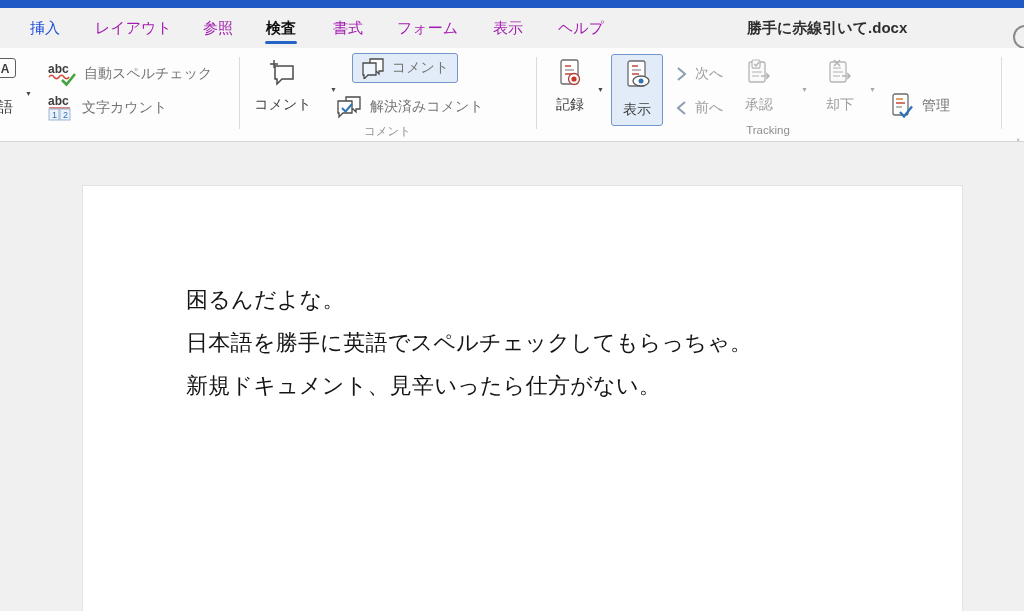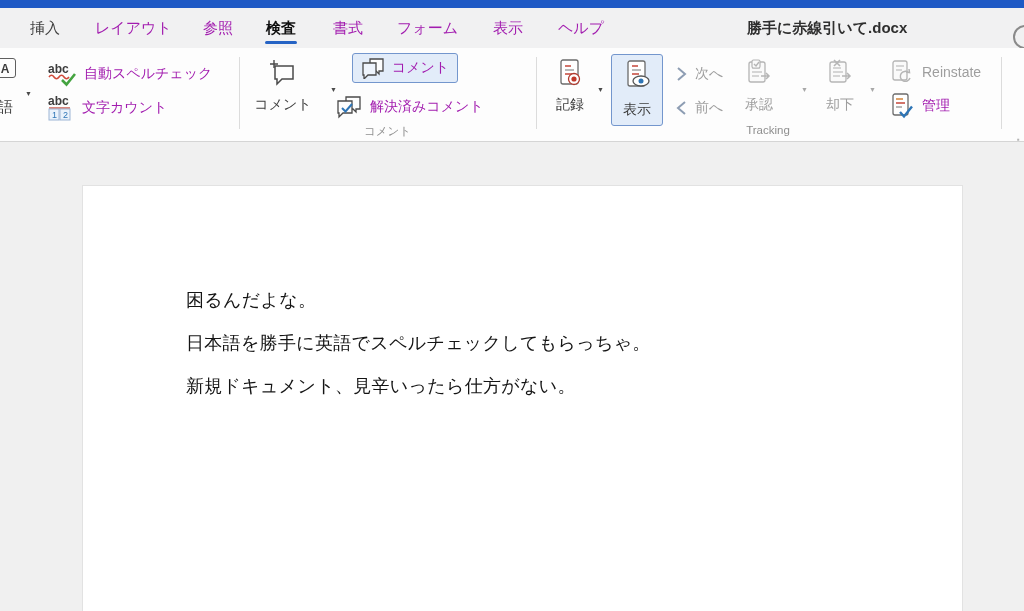--- a/index.html
+++ b/index.html
@@ -5,54 +5,54 @@
   html,body{margin:0;padding:0;}
   .screen{position:relative;width:1024px;height:611px;overflow:hidden;
     font-family:"Liberation Sans","DejaVu Sans",sans-serif;background:#f0f0f0;}
 
   
   .top-strip{position:absolute;top:0;left:0;width:1024px;height:8px;background:#1e59c5;}
 
   
   .tab-bar{position:absolute;top:8px;left:0;width:1024px;height:40px;background:#f1f1f2;}
   .tab{position:absolute;top:0;height:40px;line-height:40px;font-size:15px;color:#a21caf;cursor:pointer;white-space:nowrap;}
-  .tab.first{color:#404040;}
+  .tab.first{color:#1d4ed8;}
   .tab.active{color:#101010;font-weight:bold;}
   .tab.active::after{content:"";position:absolute;left:-1px;right:-1px;bottom:4px;height:3px;background:#2563c4;border-radius:2px;}
   .doc-title{position:absolute;top:0;height:40px;line-height:40px;font-size:15px;font-weight:bold;color:#2f2f2f;white-space:nowrap;}
   .avatar-partial{position:absolute;left:1013px;top:17px;width:24px;height:24px;border:2px solid #8a8a8a;border-radius:50%;box-sizing:border-box;background:#f1f1f2;}
 
   
   .ribbon{position:absolute;top:48px;left:0;width:1024px;height:94px;background:#fdfdfd;
     border-bottom:1px solid #d5d5d5;box-sizing:border-box;}
   .ribbon-shadow{position:absolute;top:142px;left:0;width:1024px;height:6px;
     background:linear-gradient(to bottom,rgba(0,0,0,0.07),rgba(0,0,0,0));pointer-events:none;}
   .rb-div{position:absolute;top:9px;width:1px;height:72px;background:#dcdcdc;}
   .rb-row{position:absolute;display:flex;align-items:center;gap:8px;height:28px;cursor:pointer;
-    color:#a21caf;font-size:14px;white-space:nowrap;background:none;border:none;padding:0;
+    color:#737373;font-size:14px;white-space:nowrap;background:none;border:none;padding:0;
     font-family:"Liberation Sans","DejaVu Sans",sans-serif;}
   .rb-col{position:absolute;display:flex;flex-direction:column;align-items:center;justify-content:space-between;
     cursor:pointer;color:#3d3d3d;font-size:14px;white-space:nowrap;background:none;border:none;padding:4px 0 6px;
     box-sizing:border-box;font-family:"Liberation Sans","DejaVu Sans",sans-serif;}
   .toggle-on{background:#e2ecf9;border:1px solid #7396cd;border-radius:3px;}
   .rb-caret{position:absolute;font-size:7px;color:#4a4a4a;cursor:pointer;line-height:8px;}
   .rb-caret.dim{color:#a8a8a8;}
   .rb-group-label{position:absolute;top:76px;font-size:11.5px;color:#8f8f8f;text-align:center;pointer-events:none;}
   .disabled{color:#9e9e9e !important;cursor:default;}
   .lang-icon{position:absolute;left:-6px;top:10px;width:22px;height:20px;border:1.2px solid #5f5f5f;border-radius:3px;
     font-size:12px;font-weight:bold;color:#3d3d3d;text-align:center;line-height:20px;box-sizing:border-box;background:#fdfdfd;}
   .lang-label{position:absolute;left:-2px;top:50px;font-size:15px;color:#3d3d3d;cursor:pointer;}
   .edge-partial{position:absolute;left:1017px;top:88px;width:10px;height:16px;color:#b5b5b5;font-size:8px;line-height:8px;}
 
   
   .doc-area{position:absolute;top:142px;left:0;width:1024px;height:469px;background:#f0f0f0;}
   .page{position:absolute;left:82px;top:43px;width:881px;height:427px;background:#ffffff;
     border:1px solid #e2e2e2;border-bottom:none;box-sizing:border-box;cursor:text;}
   .page-text{position:absolute;left:103px;top:104px;right:40px;}
-  .page-text p{margin:0 0 23px 0;font-size:18px;line-height:20px;color:#141414;letter-spacing:0.3px;}
+  .page-text p{margin:0 0 23px 0;font-size:22px;line-height:20px;color:#141414;letter-spacing:0.3px;}
   svg{display:block;}
 </style>
 </head>
 <body>
 
 <div class="screen">
 
   <div class="top-strip"></div>
 
   <nav class="tab-bar">
@@ -204,30 +204,20 @@
           <rect x="5" y="4" width="16" height="20" rx="2" fill="#fafafa" stroke="#b5b5b5" stroke-width="1.3"></rect>
           <path d="M8 10 h8 M8 14 h10 M8 18 h7" stroke="#c9c9c9" stroke-width="1.3"></path>
           <path d="M9 2 l6 6 M15 2 l-6 6" stroke="#b5b5b5" stroke-width="1.6"></path>
           <path d="M17 18 h8 m-3 -3 l3 3 -3 3" stroke="#b5b5b5" stroke-width="1.5" fill="none"></path>
         </svg>
       </span>
       <span>却下</span>
     </button>
     <span class="rb-caret dim" style="left:869px;top:38px">▼</span>
 
-    <button class="rb-row disabled" style="left:890px;top:10px">
-      <span>
-        <svg width="24" height="26" viewBox="0 0 24 26">
-          <rect x="3" y="2" width="14" height="19" rx="2" fill="#fafafa" stroke="#b5b5b5" stroke-width="1.3"></rect>
-          <path d="M6 7 h8 M6 11 h6" stroke="#c9c9c9" stroke-width="1.3"></path>
-          <path d="M20 19 a5 5 0 1 1 -1.5 -5.5 M19 10 l0.5 3.5 -3.5 -0.5" stroke="#b5b5b5" stroke-width="1.5" fill="none"></path>
-        </svg>
-      </span>
-      <span>Reinstate</span>
-    </button>
 
     <button class="rb-row" style="left:890px;top:44px">
       <span>
         <svg width="24" height="28" viewBox="0 0 24 28">
           <rect x="3" y="2" width="15" height="21" rx="2" fill="#fff" stroke="#6b6b6b" stroke-width="1.3"></rect>
           <path d="M6 7 h7" stroke="#d07a2a" stroke-width="1.4"></path>
           <path d="M6 11 h9" stroke="#c0392b" stroke-width="1.4"></path>
           <path d="M6 15 h6" stroke="#9a9a9a" stroke-width="1.4"></path>
           <path d="M10 20 l4 4.5 8 -10" stroke="#2e75b6" stroke-width="2.4" fill="none"></path>
         </svg>

